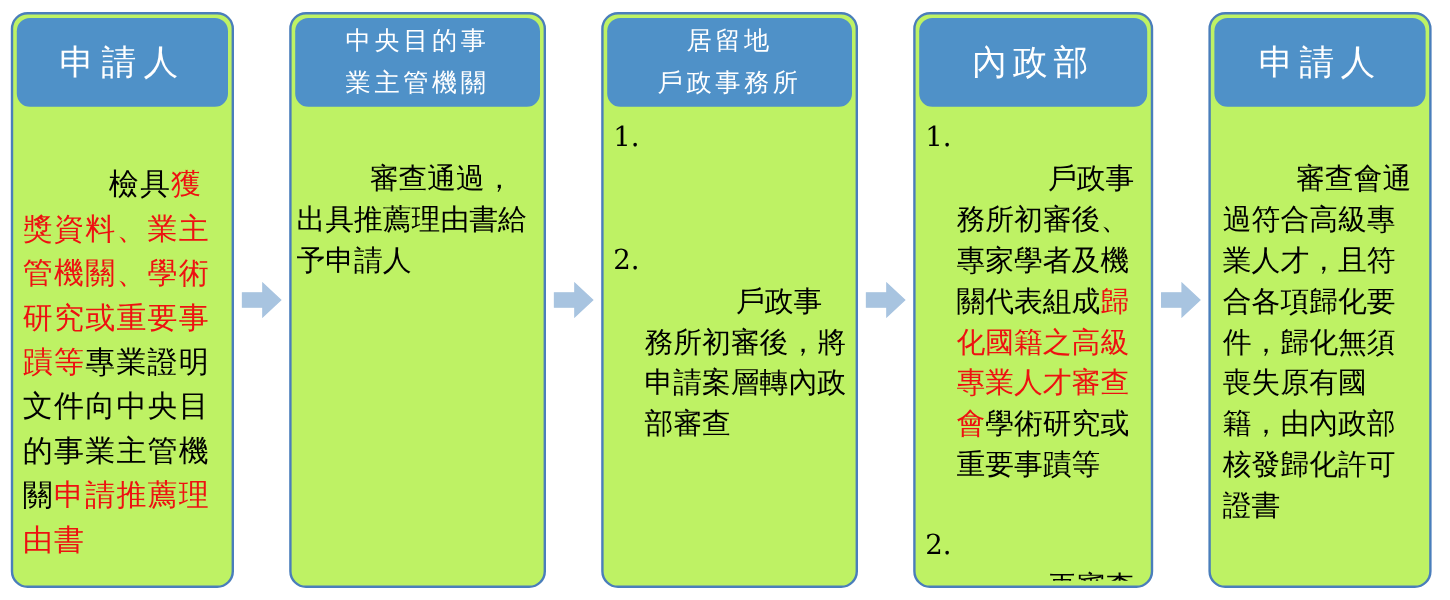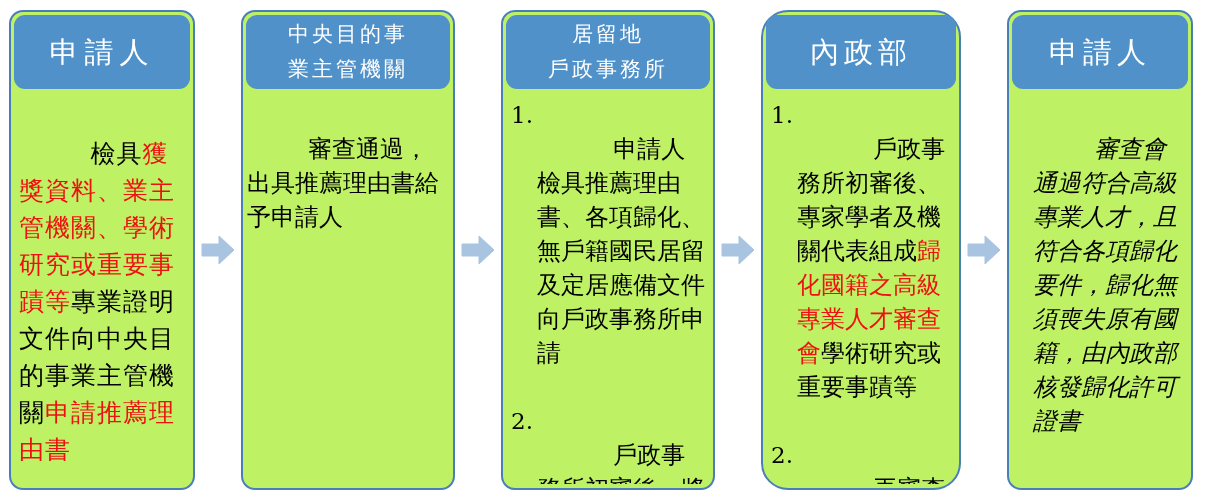--- a/index.html
+++ b/index.html
@@ -81,27 +81,27 @@
     width:46px;
     flex:0 0 46px;
   }
   .arrow{
     display:block;
   }
   
   .c1{flex:0 0 186px;width:186px;margin-left:9px;}
   .c2{flex:0 0 214px;width:214px;}
   .c3{flex:0 0 214px;width:214px;}
-  .c4{flex:0 0 200px;width:200px;border-radius:27px;}
+  .c4{flex:0 0 200px;width:200px;}
   .c5{flex:0 0 186px;width:186px;}
   .c1 .card-body{font-size:25px;line-height:37px;letter-spacing:1px;padding-left:8px;padding-right:4px;}
   .c2 .card-body{padding-left:4px;}
   .c3 .card-body{padding-left:8px;}
   .c4 .card-body{padding-left:8px;}
-  .c5 .card-body{padding-left:24px;font-style:italic;}
+  .c5 .card-body{padding-left:10px;}
   .c1 .card-header{font-size:29px;letter-spacing:6px;}
   .c4 .card-header{font-size:29px;letter-spacing:5px;}
   .c5 .card-header{font-size:29px;letter-spacing:5px;}
 </style>
 </head>
 <body>
 
 <div class="flow">
 
   <div class="card c1">
@@ -134,21 +134,21 @@
       <path d="M1 9 H18 V1 L33 15 L18 29 V21 H1 Z" fill="#a8c4e0" stroke="#a8c4e0" stroke-width="1"></path>
     </svg>
   </div>
 
   <div class="card c3">
     <div class="card-header">居留地
 戶政事務所</div>
     <div class="card-body">
       <ul class="list">
         <li class="list-item">
-          <span class="list-num">1.</span><span>申請人檢具推薦理由書、各項歸化、無戶籍國民居留及定居應備文件向戶政事務所申請</span>
+          <span class="list-num">1.</span>
         </li>
         <li class="list-item">
           <span class="list-num">2.</span><span>戶政事務所初審後，將申請案層轉內政部審查</span>
         </li>
       </ul>
     </div>
   </div>
 
   <div class="arrow-cell">
     <svg class="arrow" width="34" height="30" viewBox="0 0 34 30">

